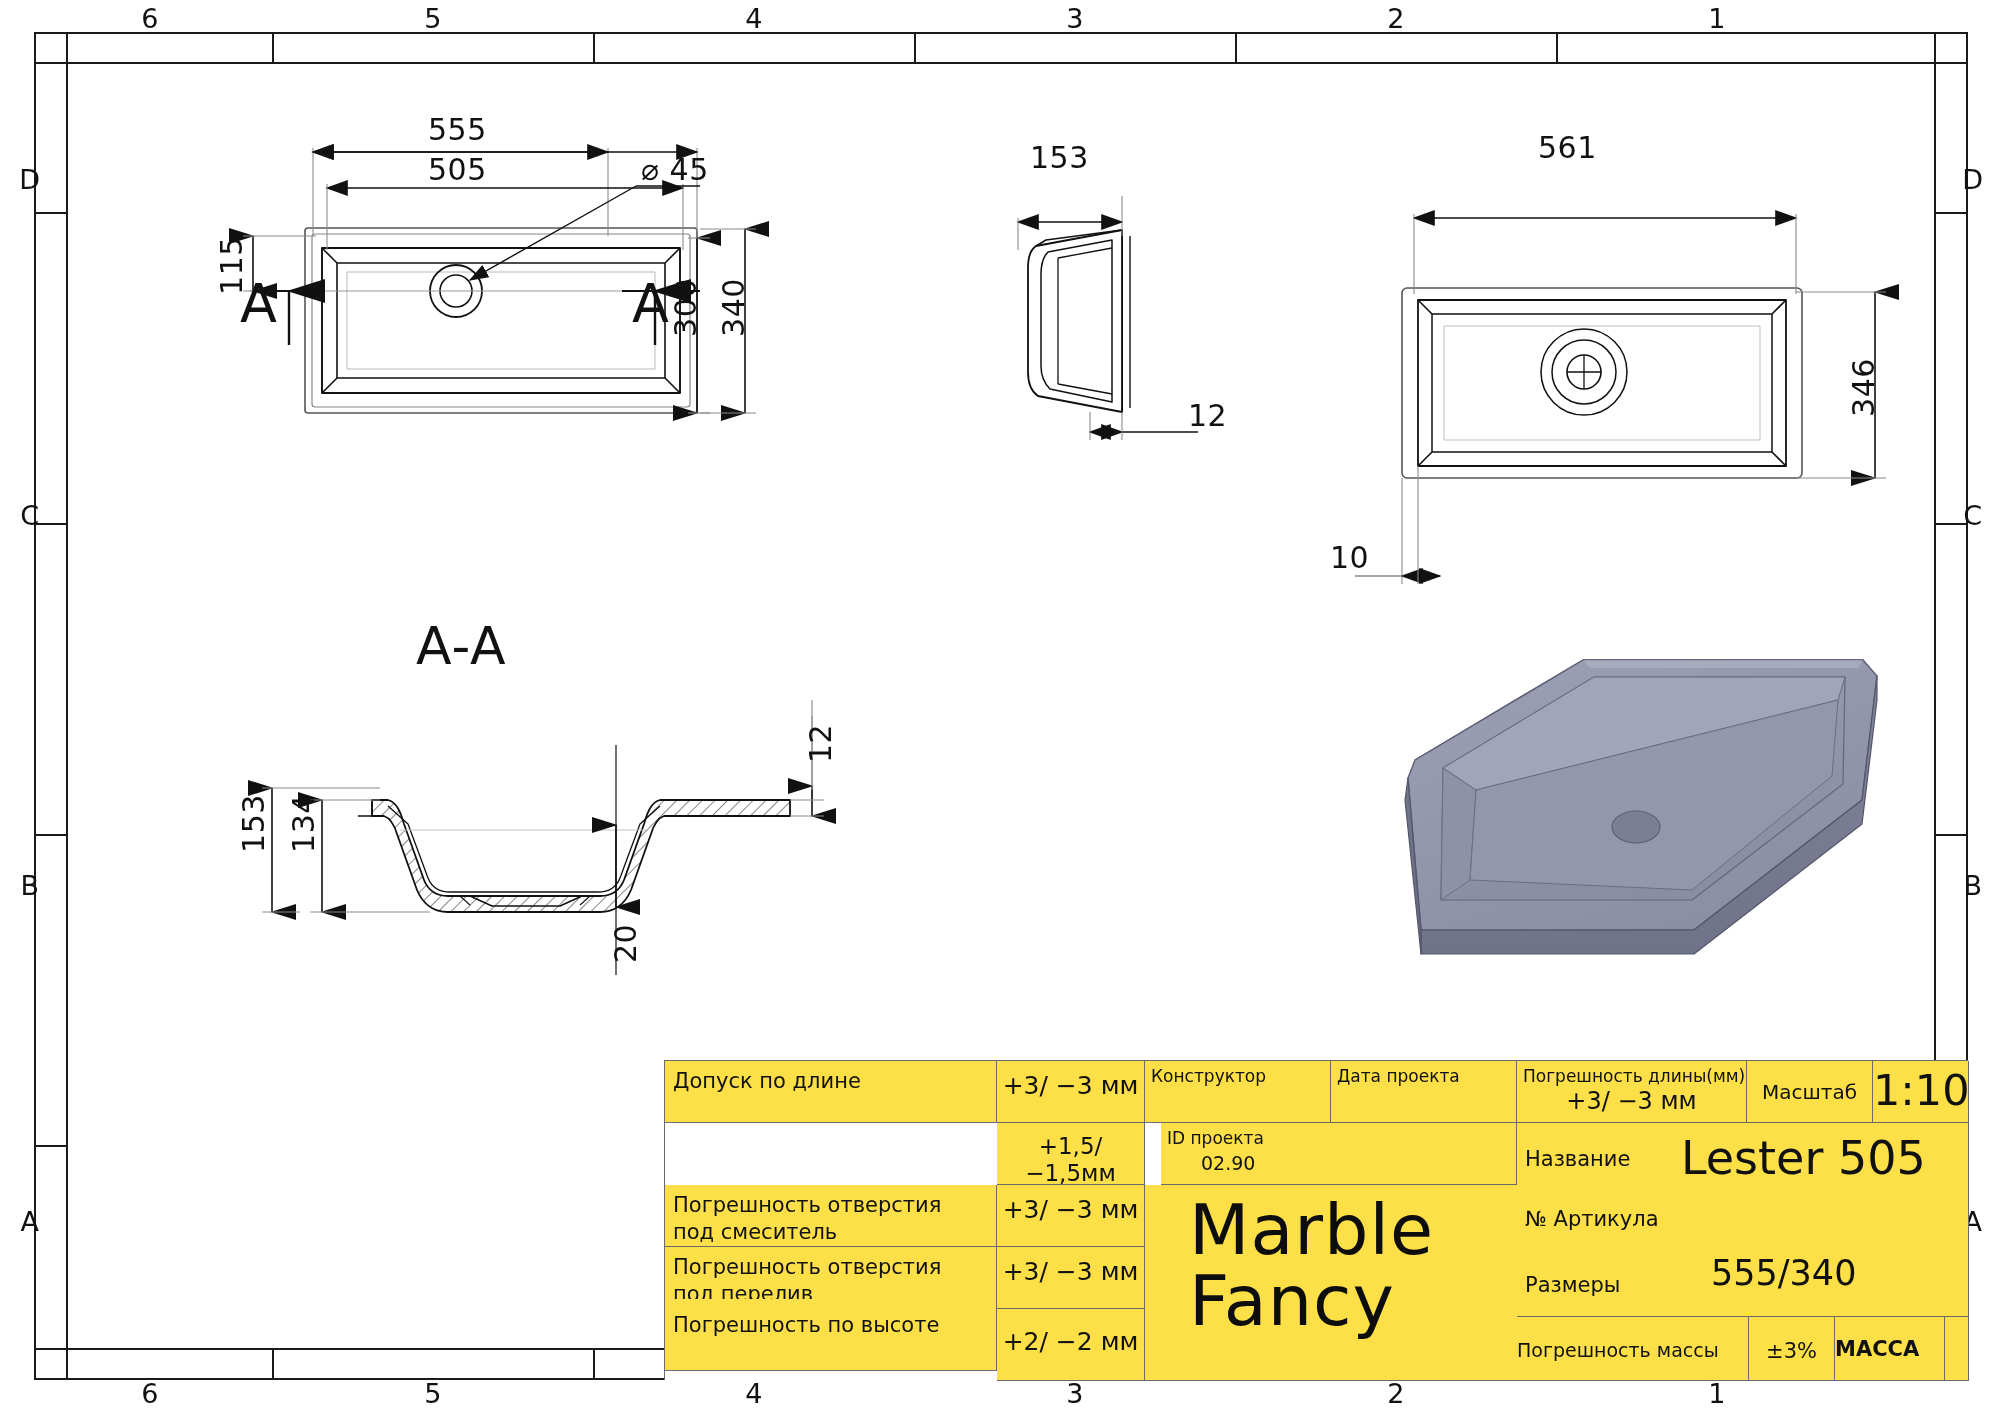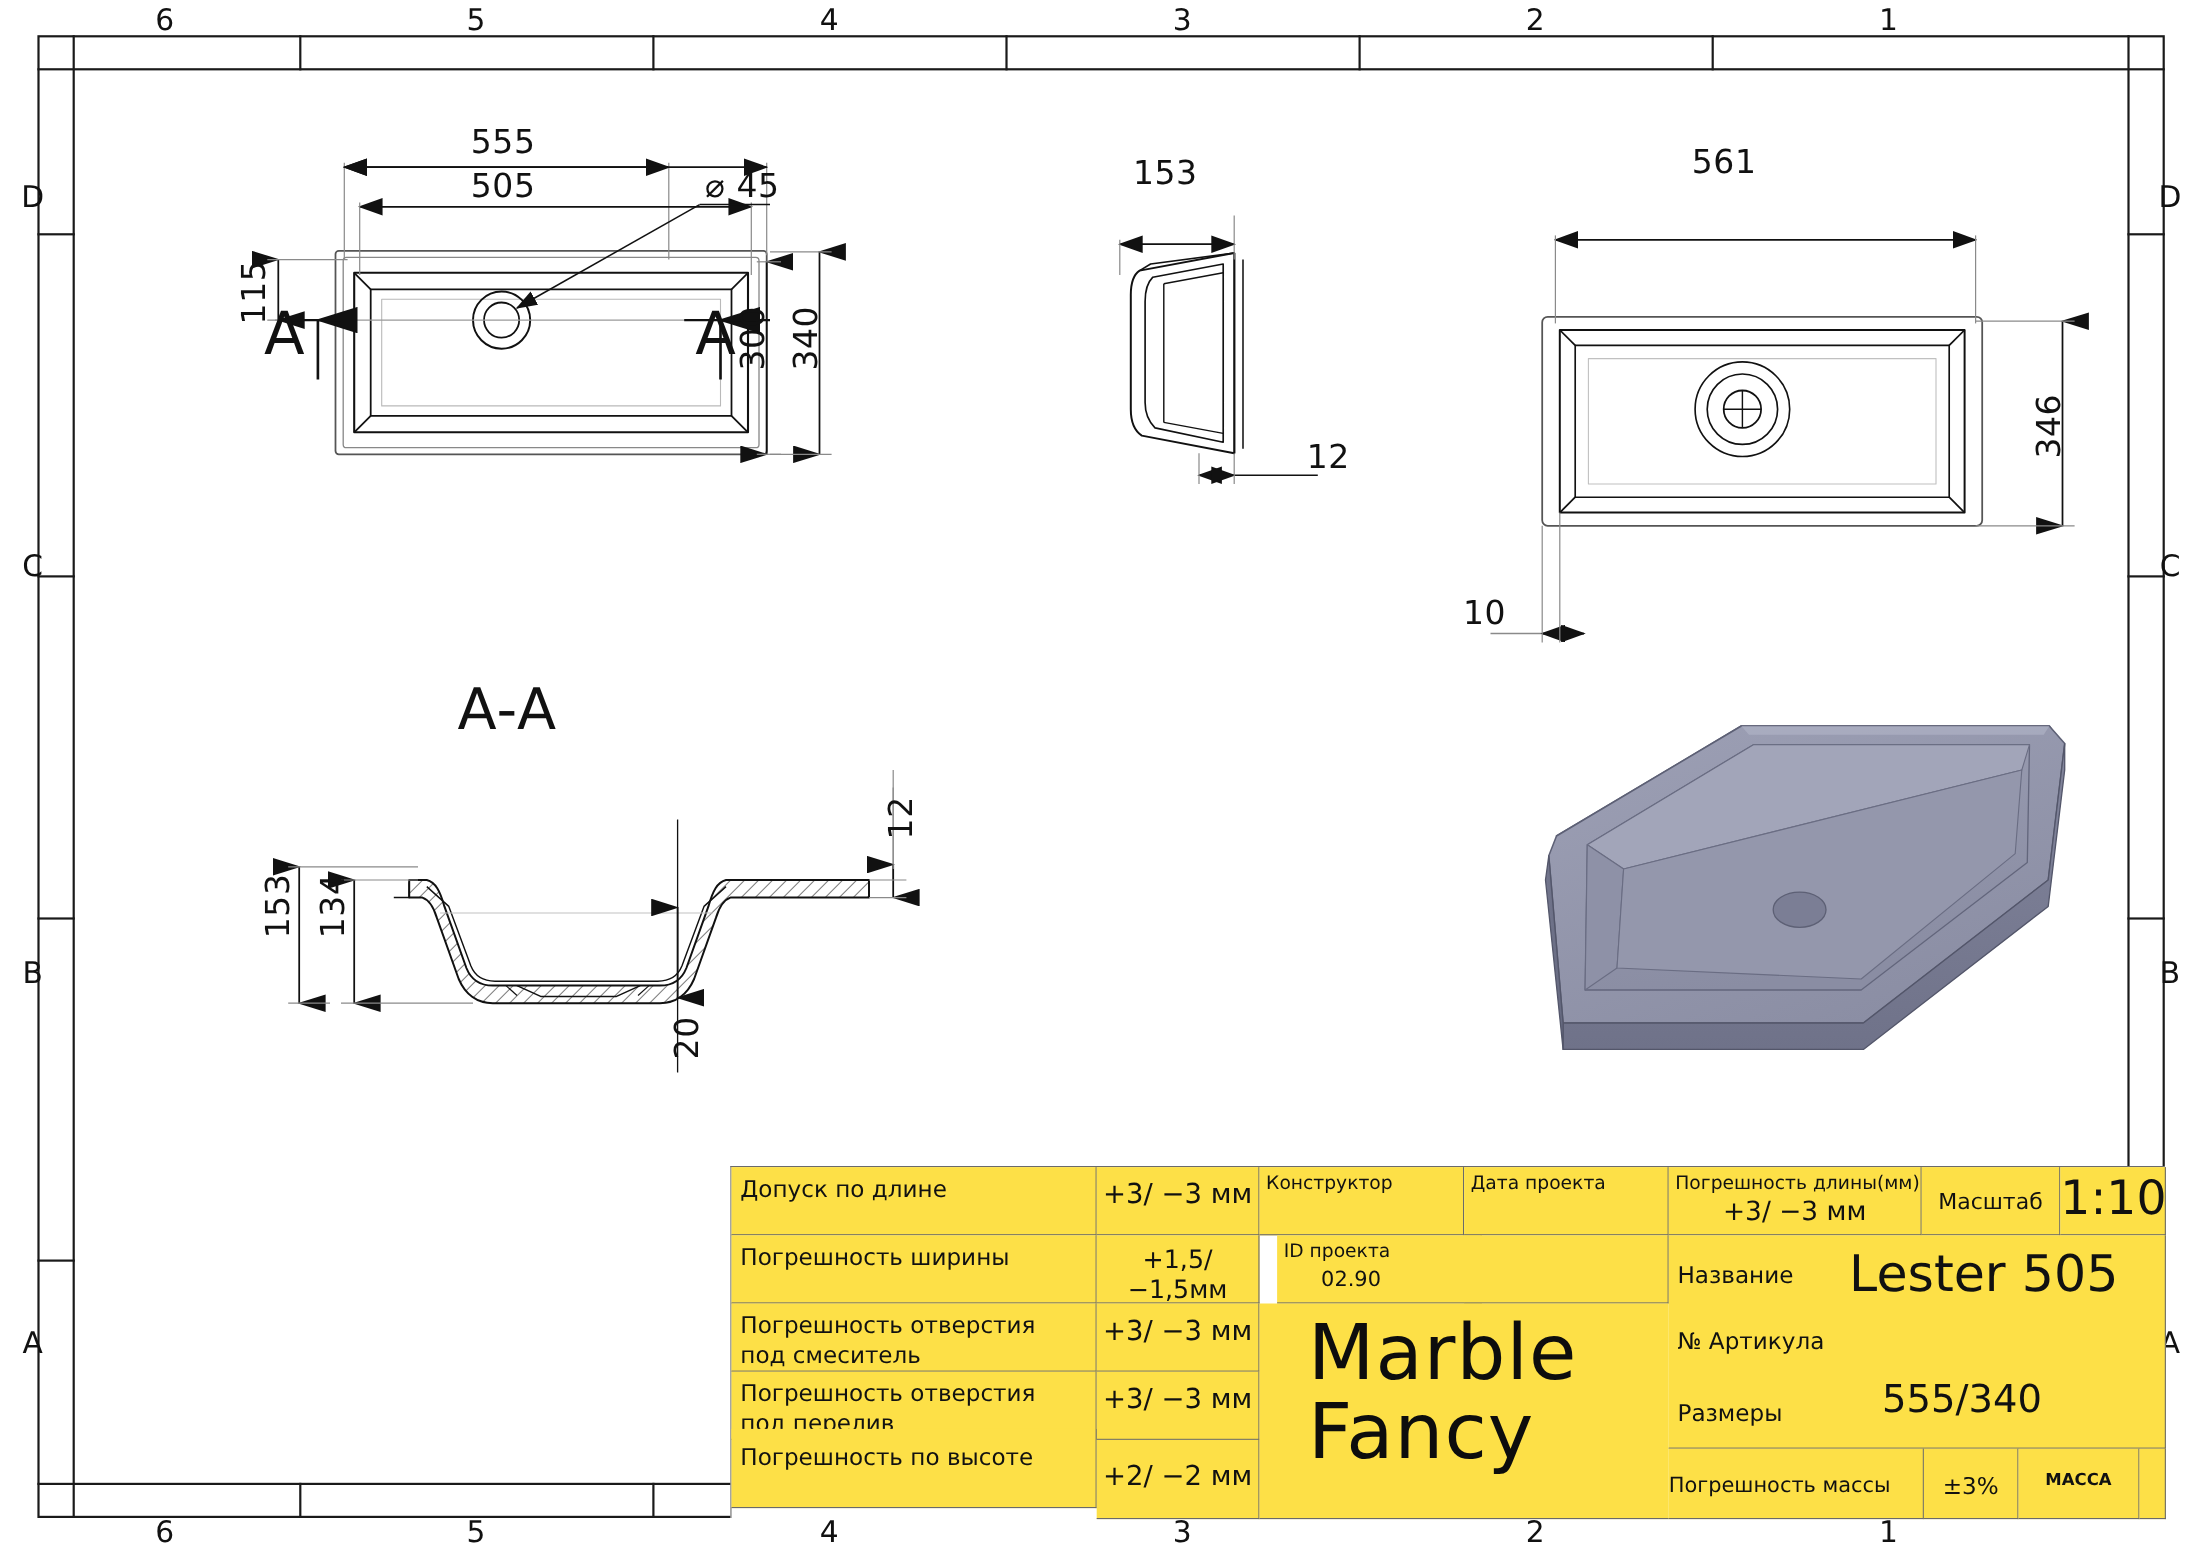--- a/index.html
+++ b/index.html
@@ -404,23 +404,20 @@
 
   <div class="tblock">
 
     <div class="tb-cell" style="left:0px;   top:0px;   width:332px; height:62px;">
       <span class="tb-txt lbl">Допуск по длине</span>
     </div>
     <div class="tb-cell" style="left:332px; top:0px;   width:148px; height:62px;">
       <span class="tb-txt val-c">+3/ −3  мм</span>
     </div>
 
-    <div class="tb-cell" style="left:0px;   top:62px;  width:332px; height:62px;">
-      <span class="tb-txt lbl">Погрешность ширины</span>
-    </div>
     <div class="tb-cell" style="left:332px; top:62px;  width:148px; height:62px;">
       <span class="tb-txt val-c" style="font-size:23px;">+1,5/ −1,5мм</span>
     </div>
 
     <div class="tb-cell" style="left:0px;   top:124px; width:332px; height:62px;">
       <span class="tb-txt lbl">Погрешность отверстия</span>
       <span class="tb-txt lbl" style="padding-top:2px;">под смеситель</span>
     </div>
     <div class="tb-cell" style="left:332px; top:124px; width:148px; height:62px;">
       <span class="tb-txt val-c">+3/ −3  мм</span>
@@ -486,20 +483,20 @@
       </div>
     </div>
 
     <div class="tb-cell" style="left:852px; top:256px; width:232px; height:64px;">
       <span class="tb-txt" style="font-size:19px; text-align:left; padding-top:22px;">Погрешность массы</span>
     </div>
     <div class="tb-cell" style="left:1084px; top:256px; width:86px; height:64px;">
       <span class="tb-txt" style="font-size:21px; text-align:center; padding-top:22px;">±3%</span>
     </div>
     <div class="tb-cell" style="left:1170px; top:256px; width:110px; height:64px;">
-      <span class="tb-txt" style="font-size:15px; text-align:center; padding-top:20px; font-weight:bold;">МАССА</span>
+      <span class="tb-txt" style="font-size:21px; padding-top:20px; font-weight:bold;">МАССА</span>
     </div>
     <div class="tb-cell" style="left:1280px; top:256px; width:24px; height:64px;">
       <span class="tb-txt" style="font-size:21px; text-align:center; padding-top:22px;"></span>
     </div>
   </div>
 
 </div>
 
 </body></html>

